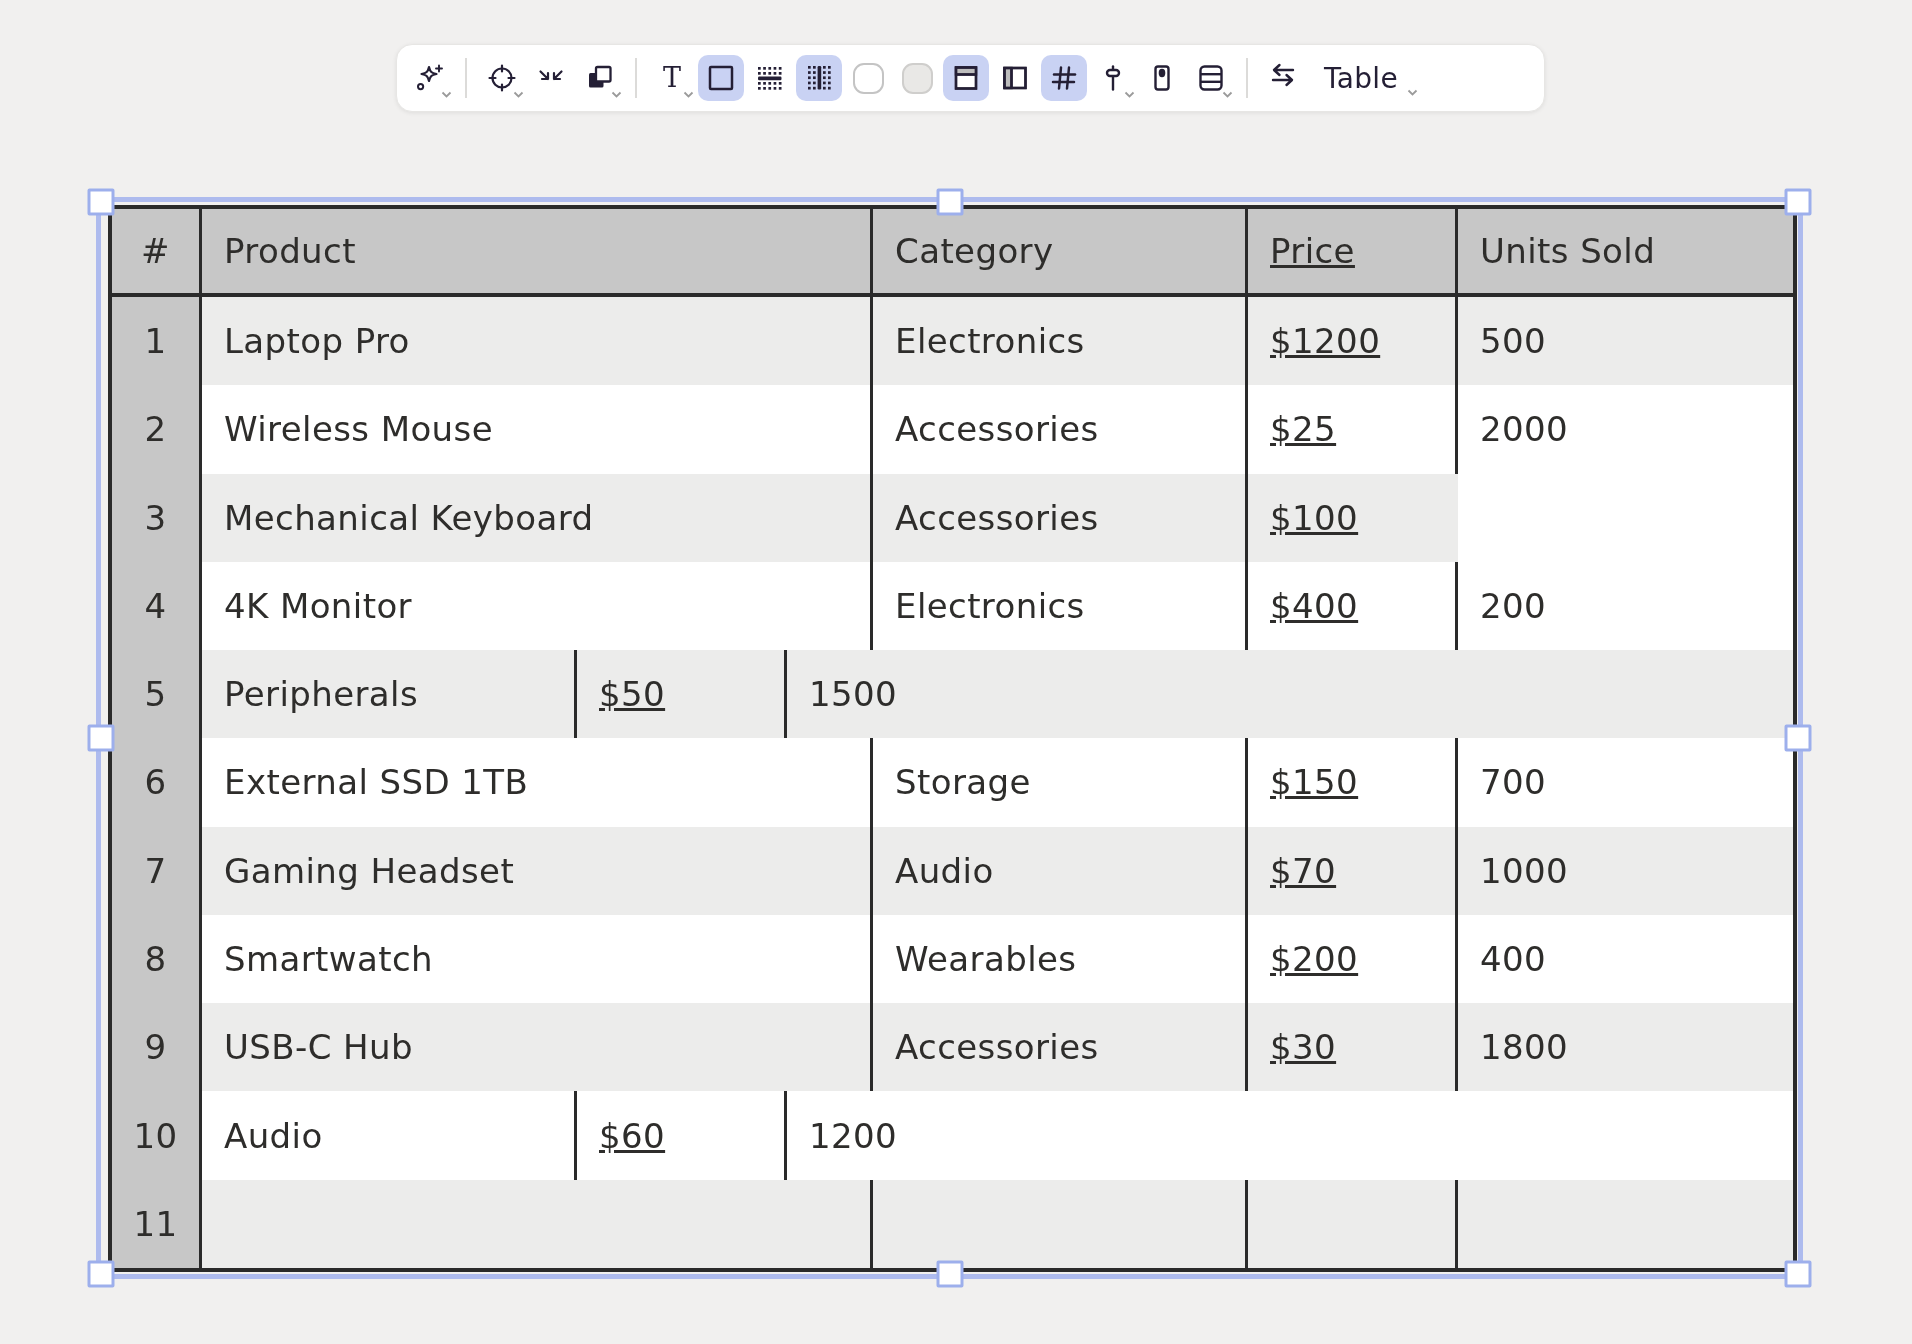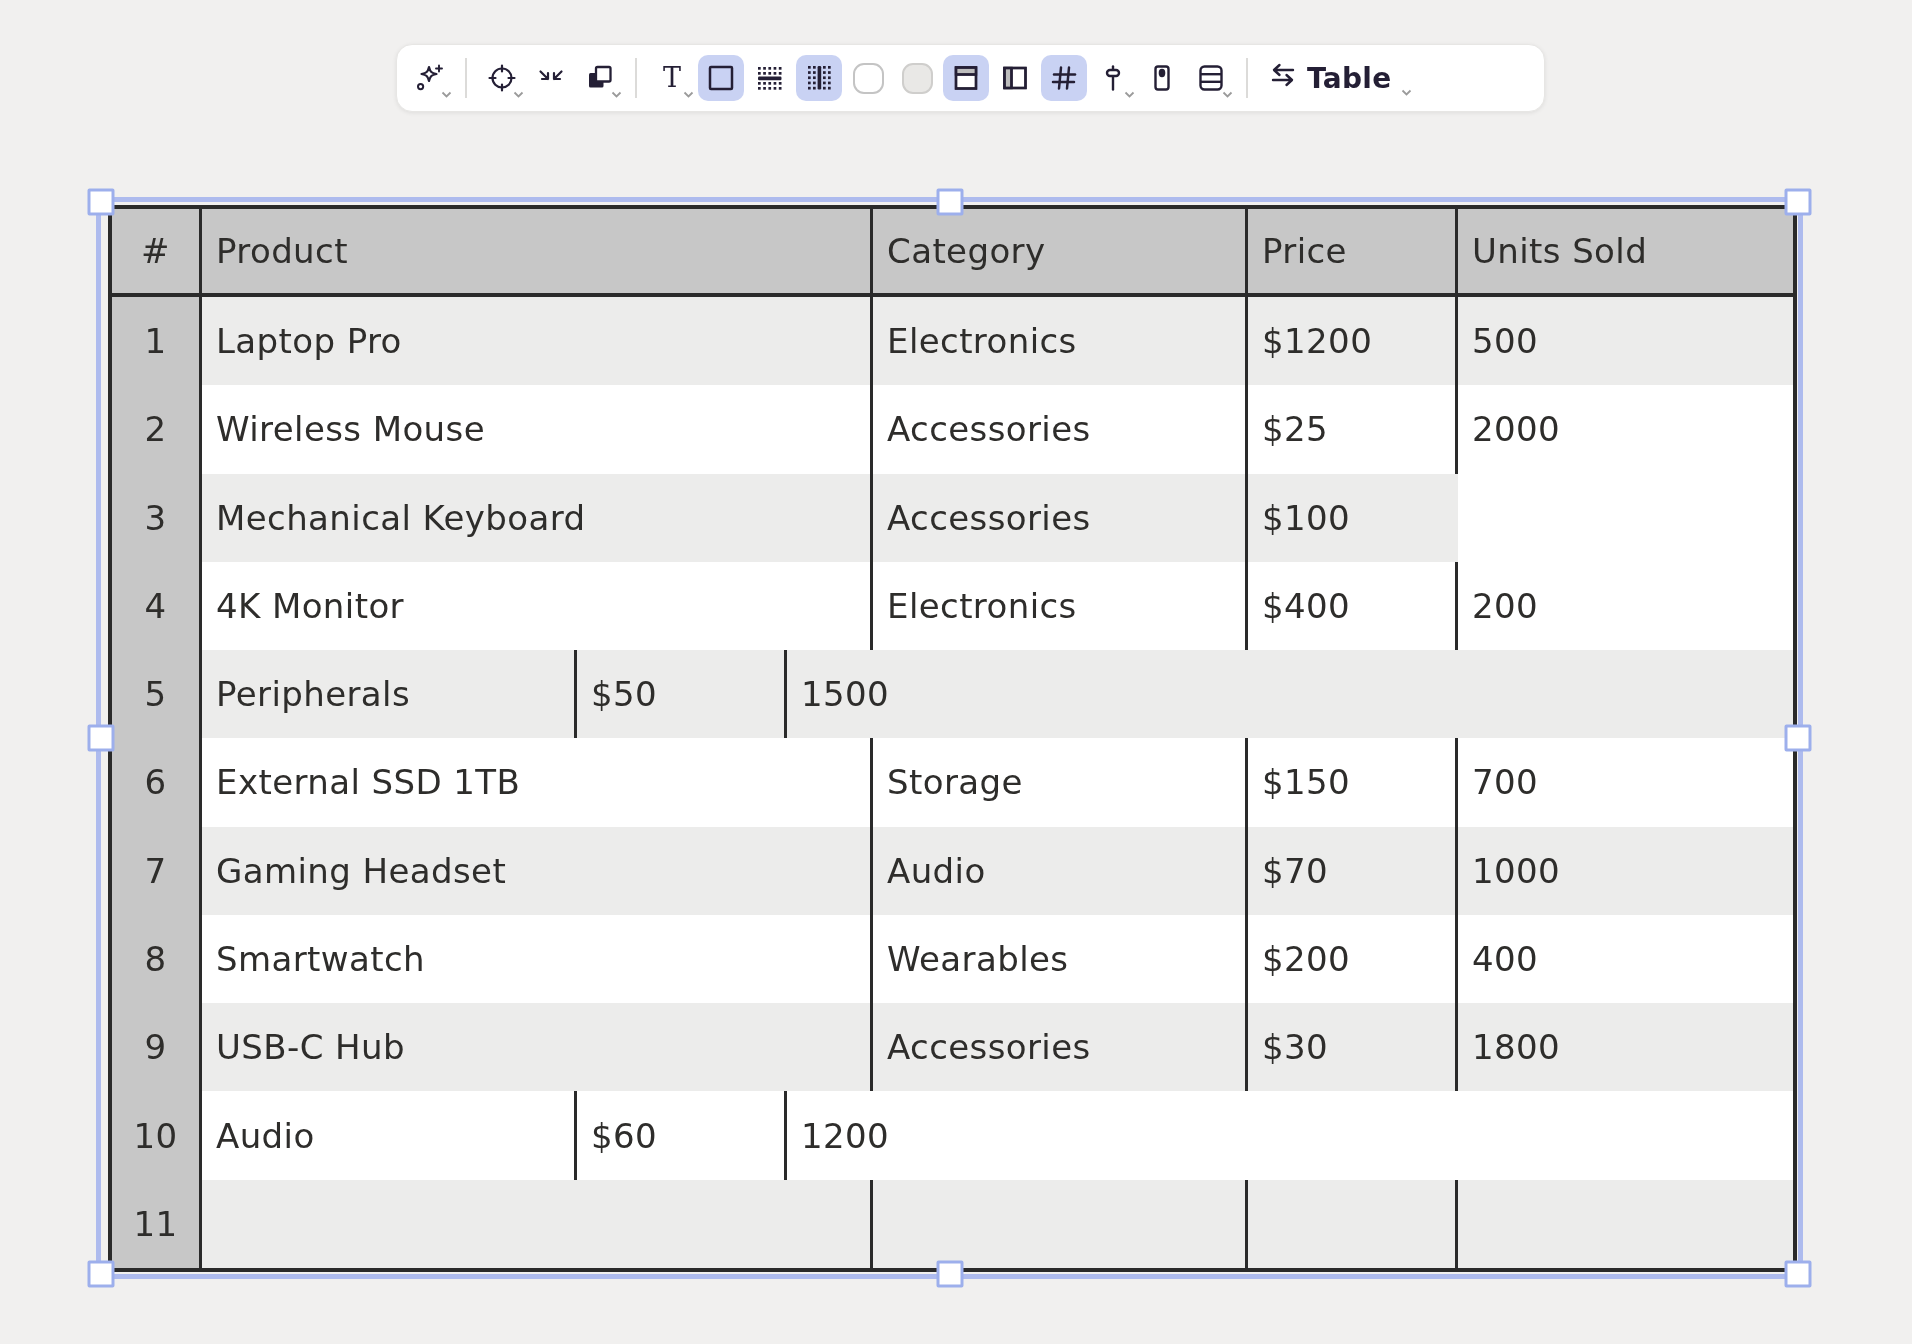--- a/index.html
+++ b/index.html
@@ -27,41 +27,41 @@
   }
   .tbtn.active{background:var(--toolbar_active_bg);}
   .tbtn svg{display:block;}
   .chev{position:absolute; right:1px; bottom:2px;}
   .tdivider{width:2px; height:40px; background:#dcdbd9; margin:0 9px; flex:0 0 auto;}
   .swatch{width:31px; height:31px; border-radius:11px;}
   .swatch.white{background:#ffffff; border:2px solid #c4c4c4;}
   .swatch.gray{background:#e9e8e6; border:2px solid #cfcecc;}
   .convert{
     position:relative; height:46px; flex:0 0 auto; display:flex; align-items:center;
-    gap:9px; padding:0 22px 0 8px; background:transparent; border:none; border-radius:10px;
+    gap:26px; padding:0 22px 0 8px; background:transparent; border:none; border-radius:10px;
     cursor:pointer; color:var(--icon_ink); font-family:"DejaVu Sans", sans-serif;
-    font-size:28px; font-weight:700; letter-spacing:.3px;
+    font-size:28px; font-weight:400; letter-spacing:.3px;
   }
   .convert .chev{right:2px; bottom:4px;}
 
   
   .table{
     position:absolute; left:108px; top:205px; width:1689px; height:1067px;
     border:4px solid var(--table_border); border-radius:2px; background:var(--row_bg);
     display:flex; flex-direction:column; color:var(--cell_text);
     font-size:34px; letter-spacing:.4px;
   }
   .trow{display:flex; flex:1 1 0; min-height:0;}
   .trow.thead{flex:0 0 88px; border-bottom:4px solid var(--table_border); font-weight:500;}
-  .cell{display:flex; align-items:center; padding-left:14px; border-right:3px solid var(--table_border); overflow:hidden; white-space:nowrap;}
+  .cell{display:flex; align-items:center; padding-left:22px; border-right:3px solid var(--table_border); overflow:hidden; white-space:nowrap;}
   .cell:last-child{border-right:none;}
   .c-num{flex:0 0 90px; justify-content:center; padding-left:0; background:var(--header_bg);}
   .c-product{flex:0 0 671px;}
   .c-category{flex:0 0 375px;}
-  .c-price{flex:0 0 210px;}
+  .c-price{flex:0 0 210px;text-decoration:underline;}
   .c-units{flex:1 1 auto;}
   .thead .cell{background:var(--header_bg);}
   .r-odd .cell:not(.c-num){background:var(--stripe_bg);}
   .r-even .cell:not(.c-num){background:var(--row_bg);}
 
   
   .selection{
     position:absolute; left:96px; top:197px; width:1707px; height:1082px;
     border:5px solid var(--selection_blue); pointer-events:none;
   }

